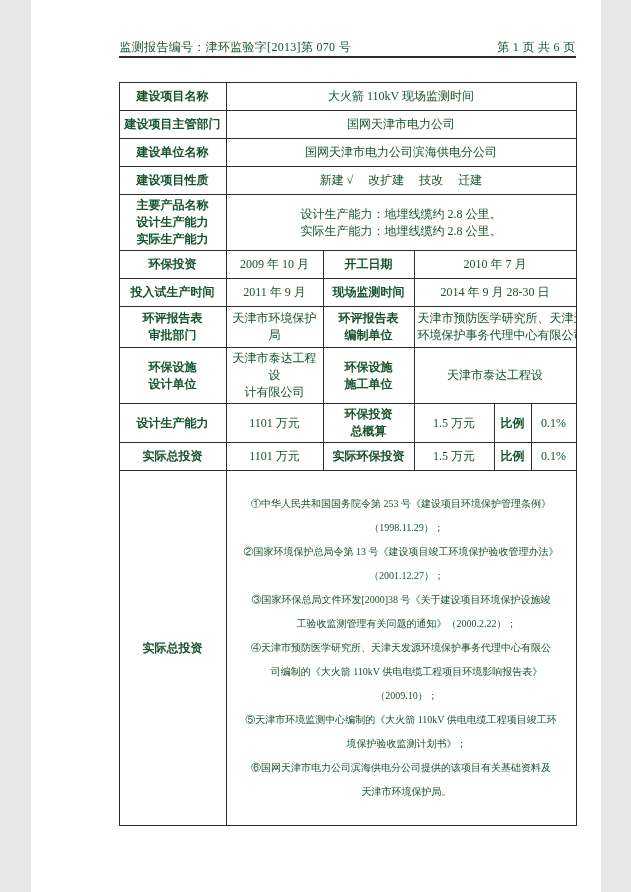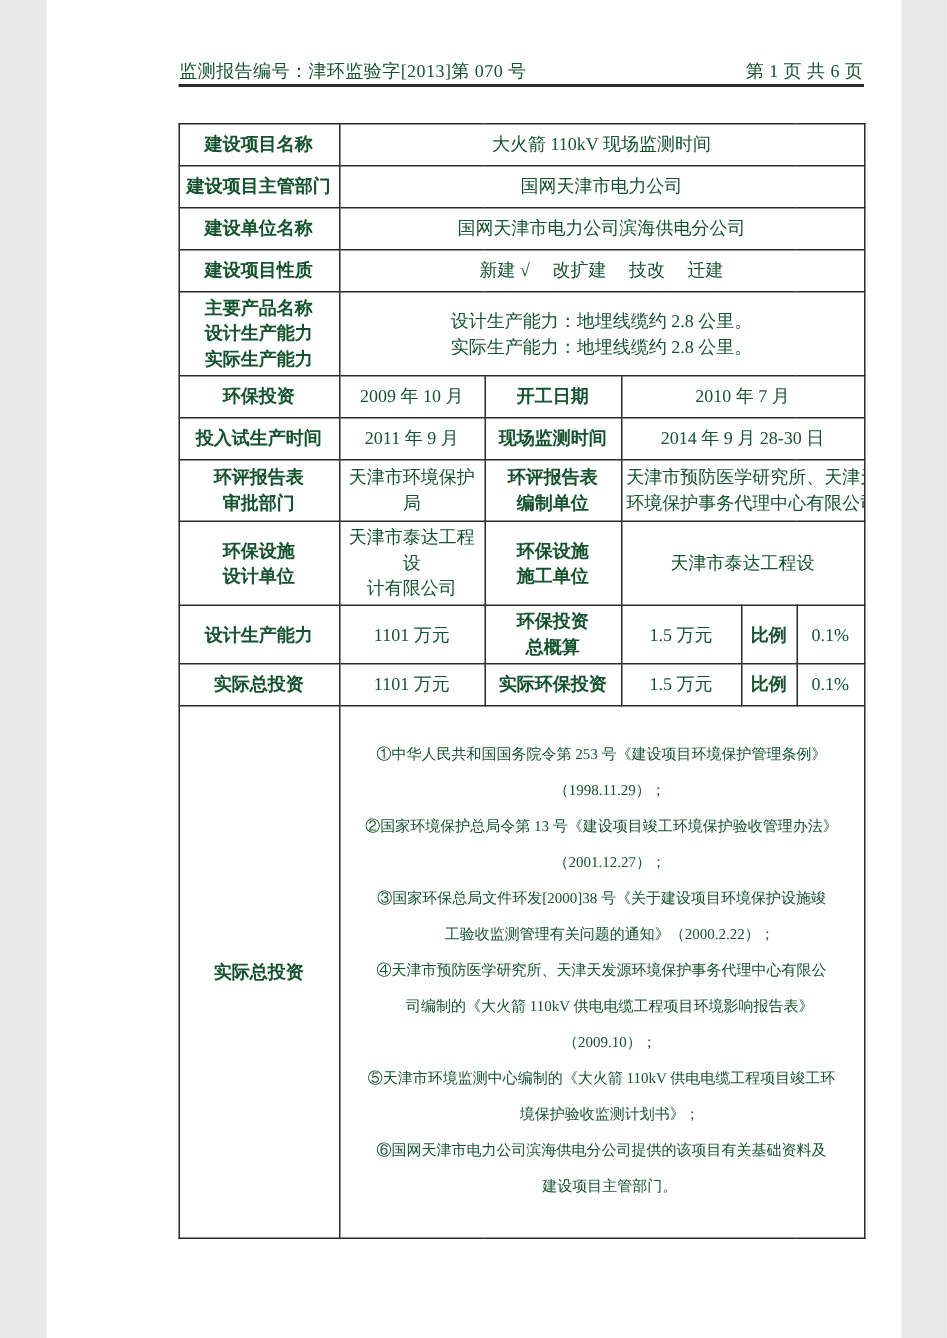--- a/index.html
+++ b/index.html
@@ -148,19 +148,19 @@
           <div class="basis-item">②国家环境保护总局令第 13 号《建设项目竣工环境保护验收管理办法》
 （2001.12.27）；</div>
           <div class="basis-item">③国家环保总局文件环发[2000]38 号《关于建设项目环境保护设施竣
 工验收监测管理有关问题的通知》（2000.2.22）；</div>
           <div class="basis-item">④天津市预防医学研究所、天津天发源环境保护事务代理中心有限公
 司编制的《大火箭 110kV 供电电缆工程项目环境影响报告表》
 （2009.10）；</div>
           <div class="basis-item">⑤天津市环境监测中心编制的《大火箭 110kV 供电电缆工程项目竣工环
 境保护验收监测计划书》；</div>
           <div class="basis-item">⑥国网天津市电力公司滨海供电分公司提供的该项目有关基础资料及
-建设项目主管部门。</div>
+天津市环境保护局。</div>
         </td>
       </tr>
     </tbody>
   </table>
 
 </div>
 
 </body></html>

